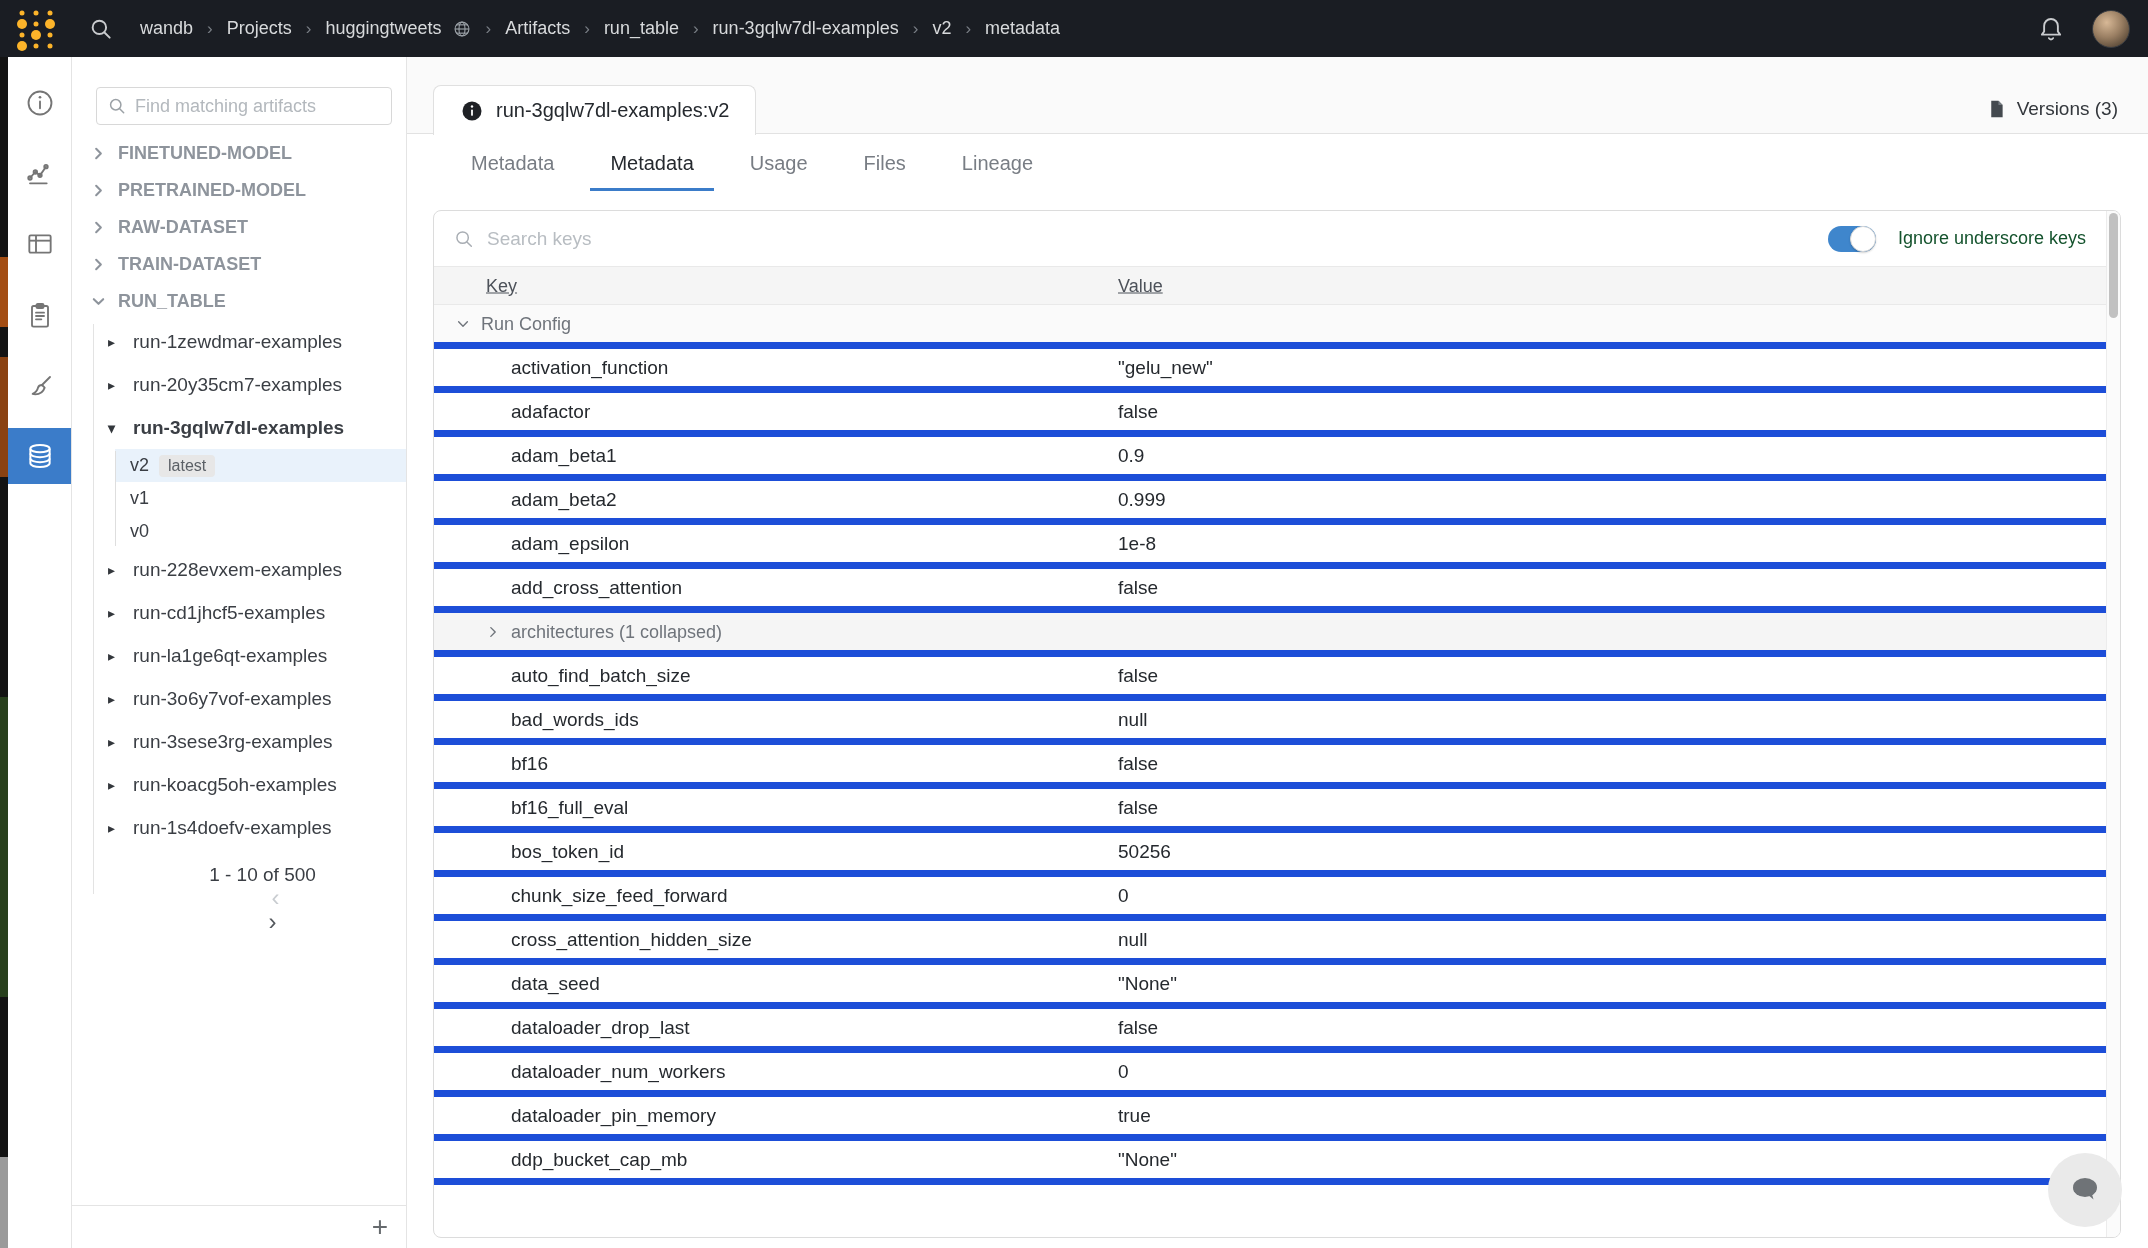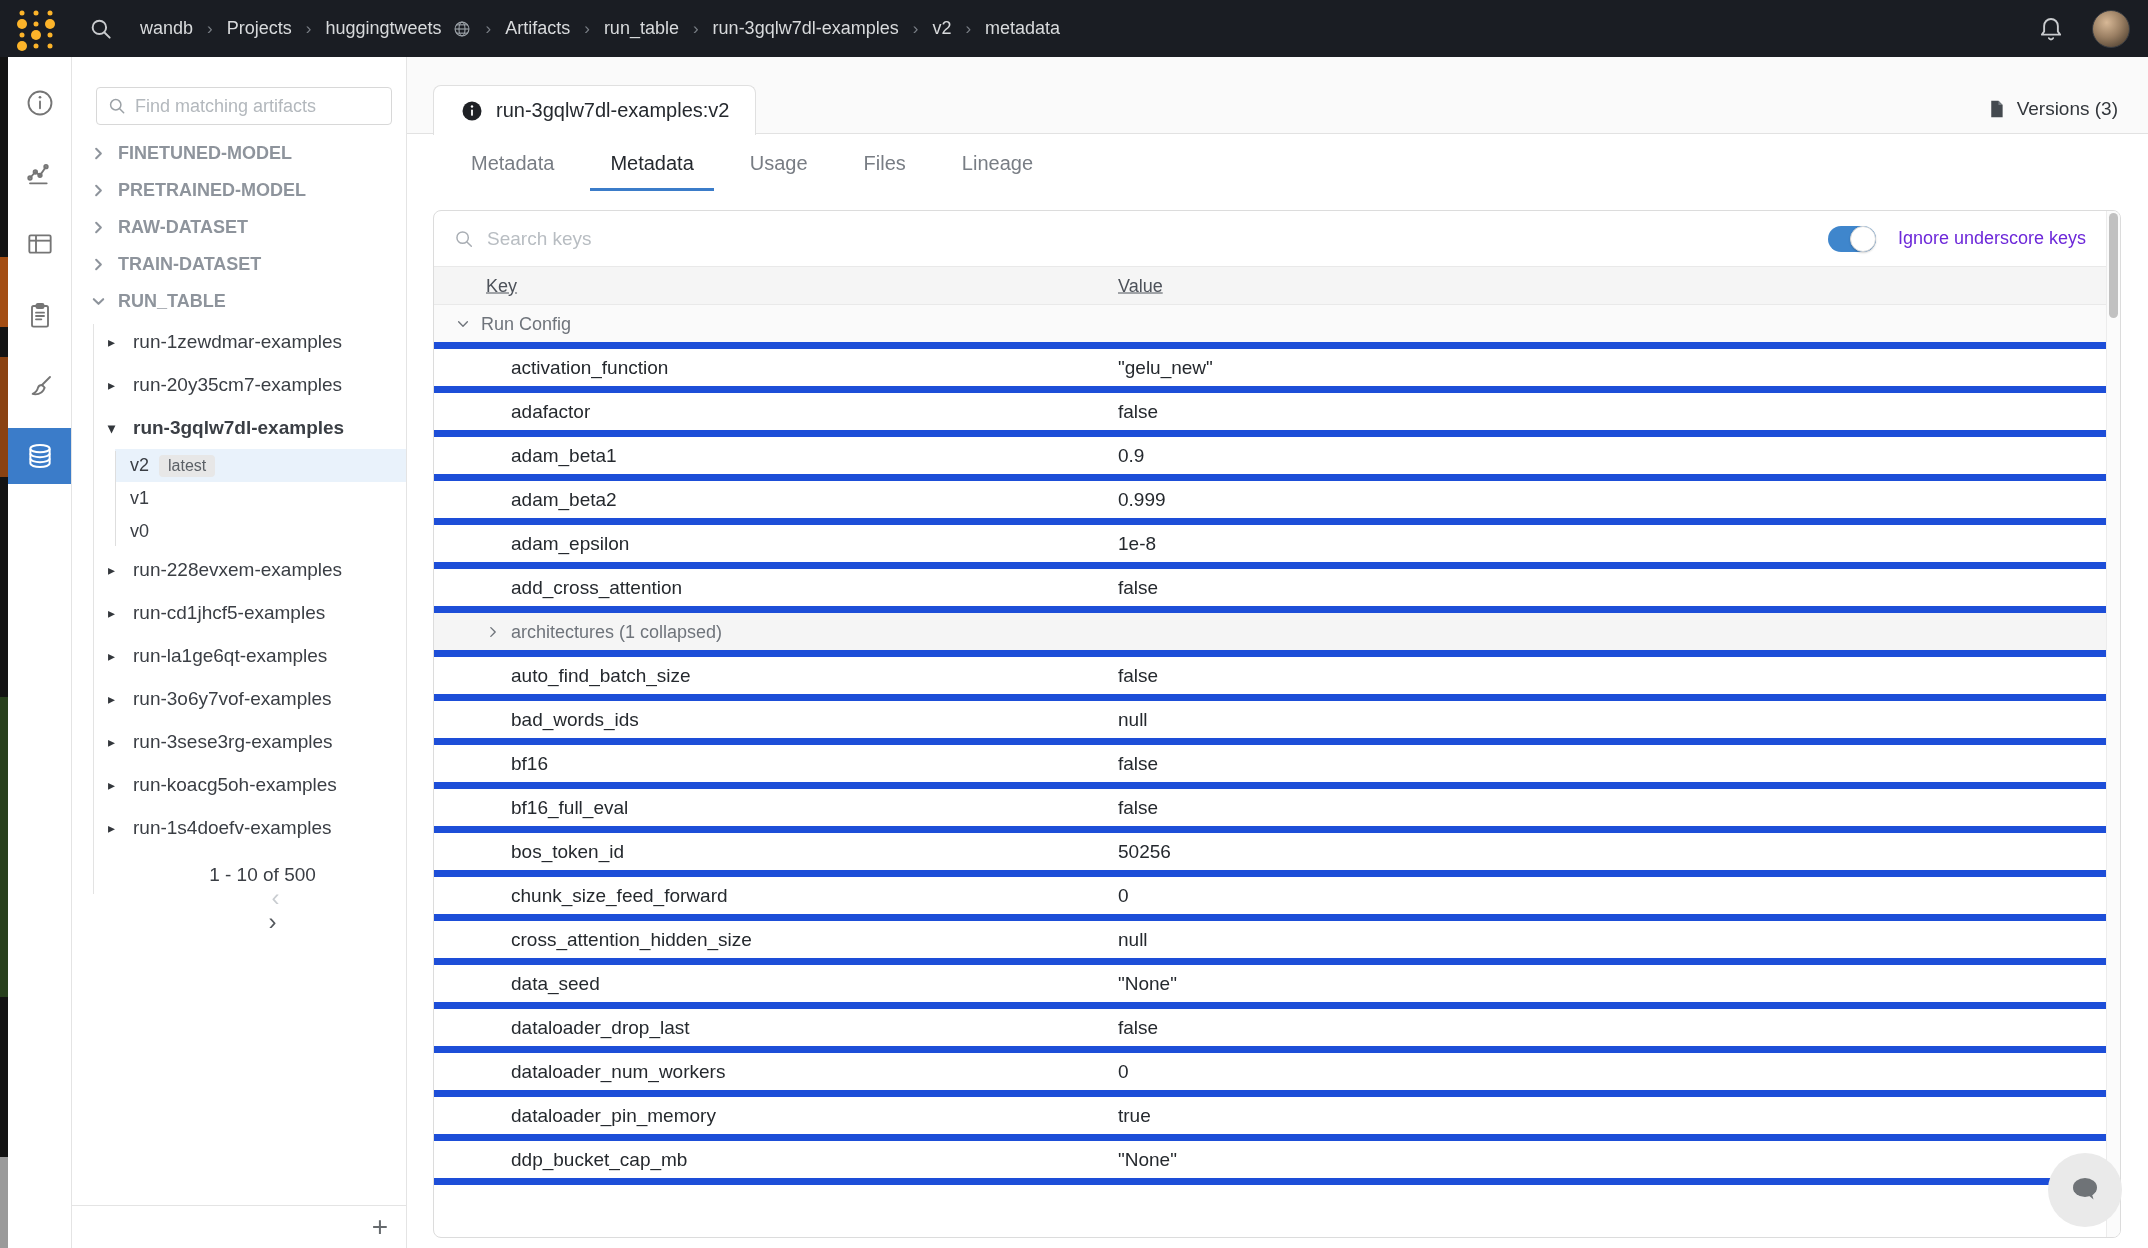--- a/index.html
+++ b/index.html
@@ -94,21 +94,21 @@
     border:1px solid #dcdcdc; border-radius:8px; background:#fff; overflow:hidden; }
   .card-search { height:55px; display:flex; align-items:center; padding:0 22px 0 19px; gap:10px; }
   .card-search .sicon { display:flex; color:#a8adb3; }
   .card-search input { flex:1; min-width:0; border:none; outline:none; font-size:19px;
     font-family:inherit; color:#701a75; }
   .card-search input::placeholder { color:#b8bdc2; }
   .toggle { width:48px; height:26px; border-radius:13px; background:#3f86cc; position:relative;
     cursor:pointer; flex:none; }
   .knob { position:absolute; top:0; left:22px; width:26px; height:26px; border-radius:50%;
     background:#fff; border:1px solid #d8d8d8; box-shadow:0 1px 2px rgba(0,0,0,.18); }
-  .toggle-label { font-size:18px; color:#6d28d9; margin-left:12px; margin-right:12px; white-space:nowrap;text-align:center; }
+  .toggle-label { font-size:18px; color:#14532d; margin-left:12px; margin-right:12px; white-space:nowrap;text-align:center; }
   .thead { height:39px; background:#f5f5f5; border-top:1px solid #e9e9e9; border-bottom:1px solid #e9e9e9;
     position:relative; font-size:18px; color:#4d525a; }
   .thead span { position:absolute; top:50%; transform:translateY(-50%);text-decoration:underline; }
   .th-key { left:52px; } .th-value { left:684px; }
   .trow { height:44px; position:relative; border-bottom:7px solid #1d4ed8; font-size:19px; color:#25292e; }
   .trow span { position:absolute; top:50%; transform:translateY(-50%); white-space:nowrap; }
   .trow .key { left:77px; }
   .trow .value { left:684px; }
   .trow.group { font-size:18px; color:#6f747b; cursor:pointer; }
   .trow.group.l0 { background:#fafafa; }

